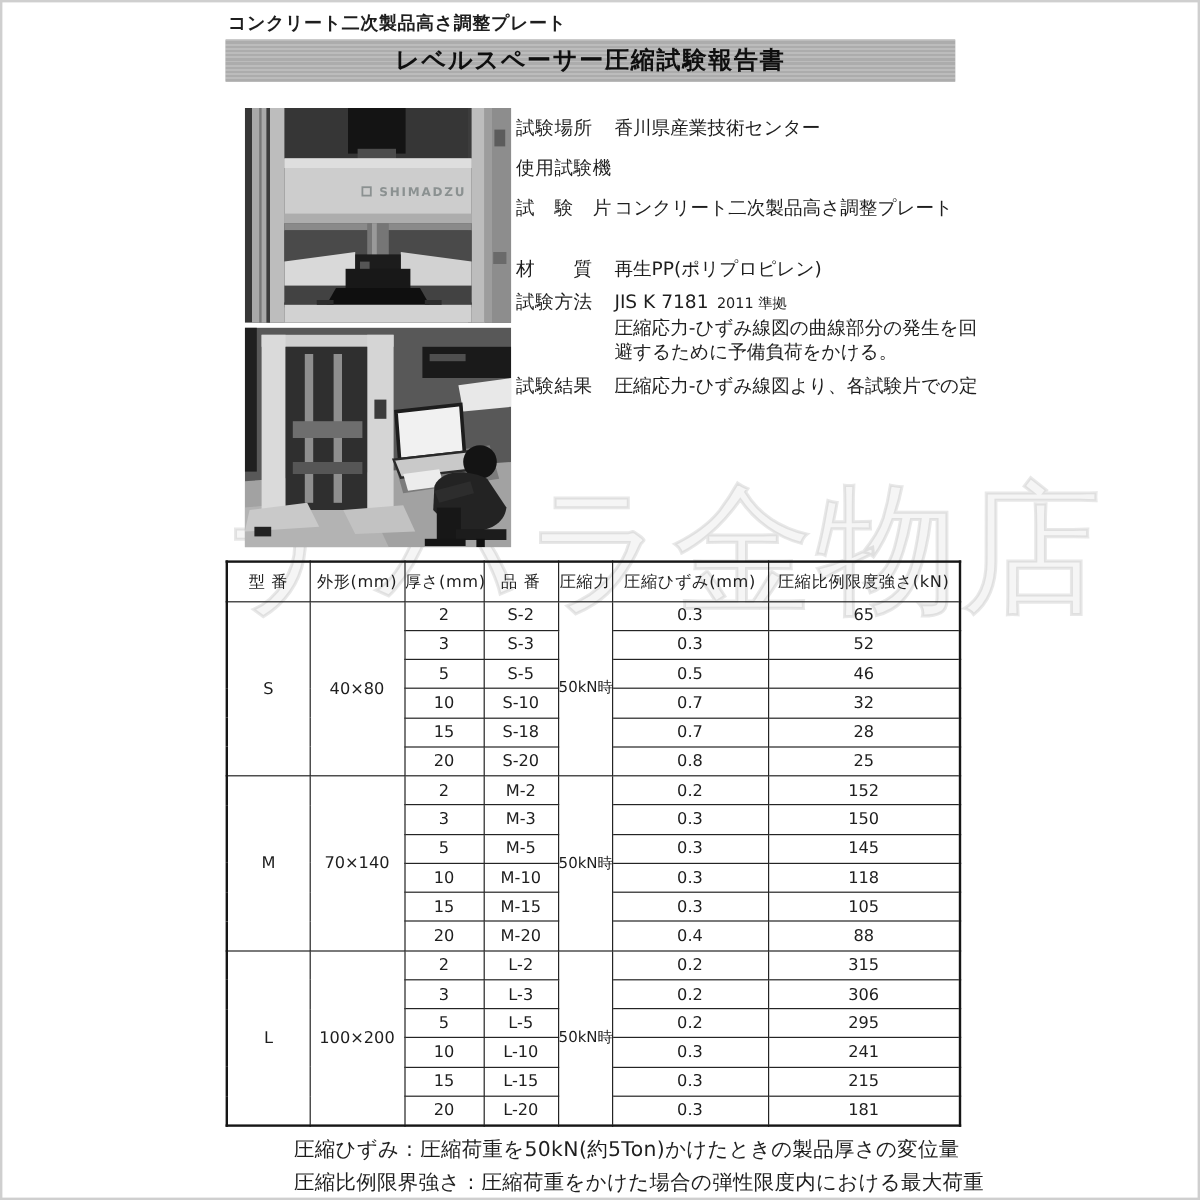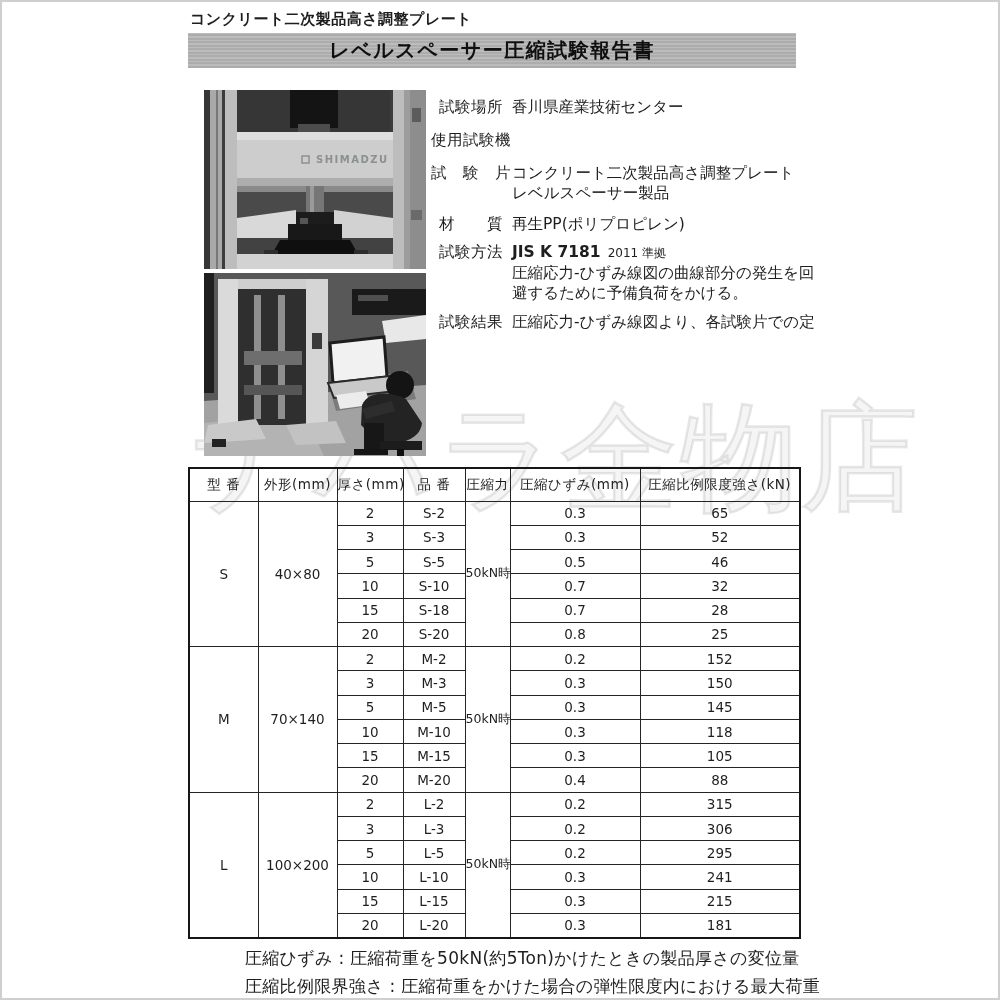--- a/index.html
+++ b/index.html
@@ -23,23 +23,23 @@
     display: flex; align-items: center; justify-content: center;
   }
   .title-bar .title { font-size: 20px; font-weight: 700; letter-spacing: 1.5px; color: #0f0f0f; }
 
   .photos { position: absolute; left: 188px; top: 88px; width: 222px; z-index: 3; padding-left: 14px; }
   .photo { display: block; }
   .photo + .photo { margin-top: 4px; }
 
   .info { position: absolute; left: 428px; top: 95px; width: 420px; z-index: 2; font-size: 15.5px; }
   .info-row { position: absolute; left: 0; display: flex; align-items: flex-start; }
-  .info-label { flex: 0 0 82px; white-space: nowrap; letter-spacing: .5px; text-align: center; }
+  .info-label { flex: 0 0 82px; white-space: nowrap; letter-spacing: .5px; }
   .info-value { line-height: 20px; white-space: nowrap; }
-  .jis-main { font-weight: 700; font-size: 15.5px; }
+  .jis-main { font-weight: 400; font-size: 15.5px; }
   .jis-note { font-size: 12px; margin-left: 7px; }
 
   table.results-table {
     position: absolute; left: 186px; top: 465px; z-index: 2;
     border-collapse: collapse; table-layout: fixed; width: 611px;
     font-size: 13.5px; border: 2.5px solid #161616;
   }
   .results-table th, .results-table td {
     border: 1.6px solid #242424; padding: 0; text-align: center; vertical-align: middle;
     font-weight: 400; background: transparent; overflow: visible; white-space: nowrap;
@@ -166,21 +166,20 @@
       <div class="info-label">試験場所</div>
       <div class="info-value">香川県産業技術センター</div>
     </div>
     <div class="info-row" style="top:33px">
       <div class="info-label">使用試験機</div>
     </div>
     <div class="info-row" style="top:66px">
       <div class="info-label">試　験　片</div>
       <div class="info-value">
         <div>コンクリート二次製品高さ調整プレート</div>
-        <div>レベルスペーサー製品</div>
       </div>
     </div>
     <div class="info-row" style="top:117px">
       <div class="info-label">材　　質</div>
       <div class="info-value">再生PP(ポリプロピレン)</div>
     </div>
     <div class="info-row" style="top:145px">
       <div class="info-label">試験方法</div>
       <div class="info-value">
         <div>

